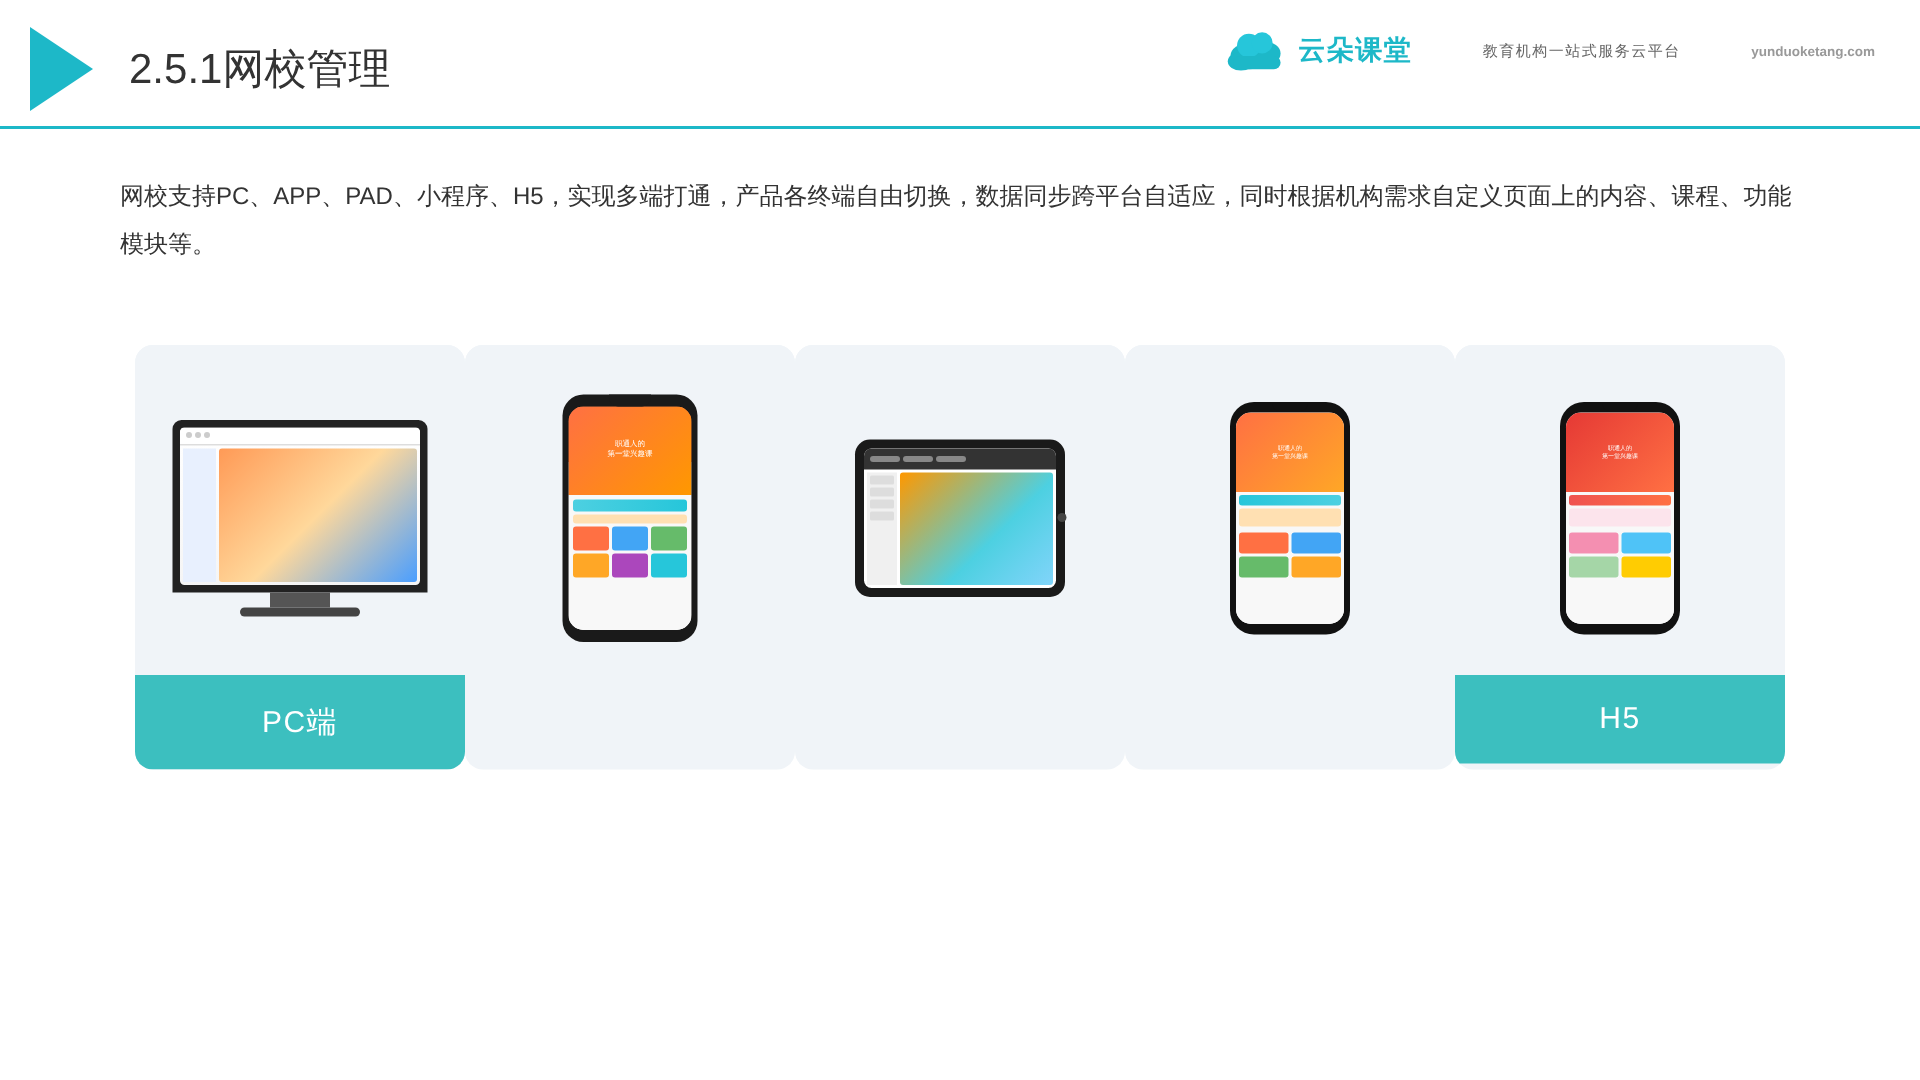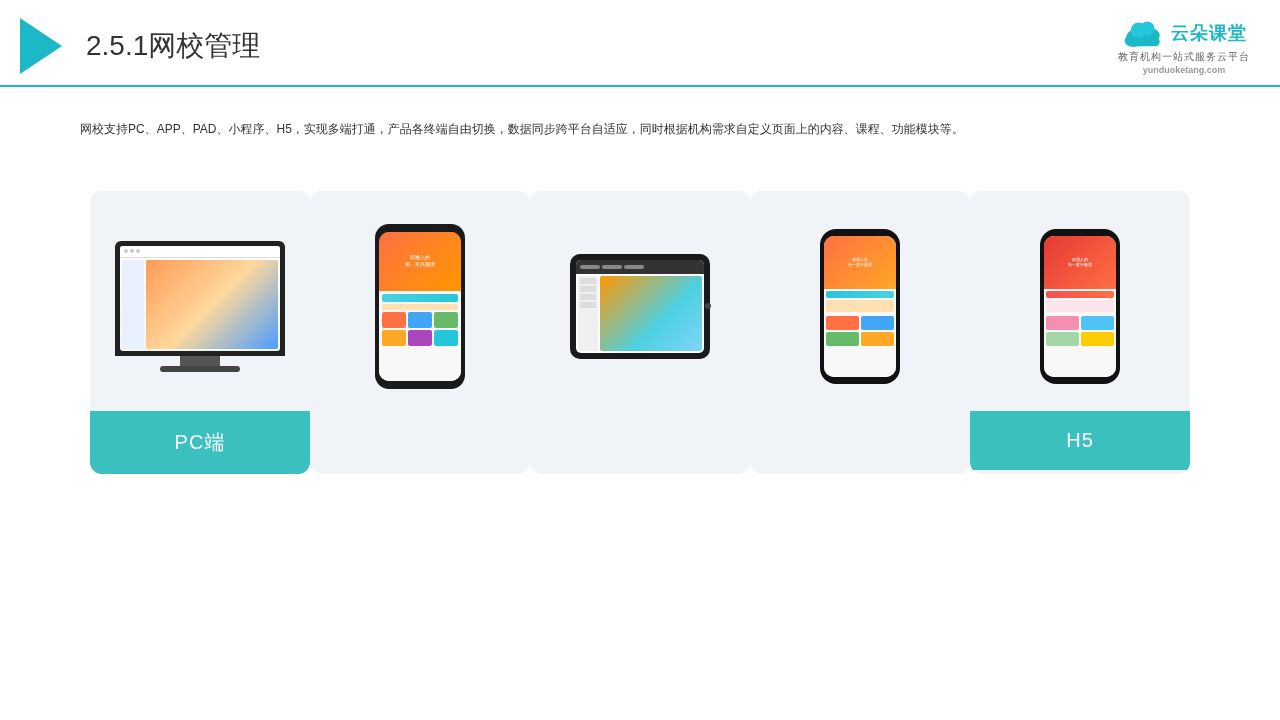--- a/index.html
+++ b/index.html
@@ -37,22 +37,23 @@
       font-size: 28px;
       font-weight: bold;
       color: #333;
     }
     .header-title span {
       font-weight: normal;
     }
 
     .logo-area {
       display: flex;
-      flex-direction: column;
-      align-items: center;
+      flex-direction: row;
+      align-items: center;
+      gap: 47px;
     }
     .logo-cloud {
       display: flex;
       align-items: center;
       gap: 6px;
     }
     .cloud-icon {
       width: 44px;
       height: 30px;
     }
@@ -71,21 +72,21 @@
     .logo-domain {
       font-size: 9px;
       color: #999;
       margin-top: 1px;
       font-weight: bold;
     }
 
     
     .description {
       padding: 30px 80px 10px 80px;
-      font-size: 12px;
+      font-size: 16px;
       color: #333;
       line-height: 2;
     }
 
     
     .cards-container {
       display: flex;
       justify-content: center;
       padding: 30px 60px 30px 60px;
       margin-top: 10px;

